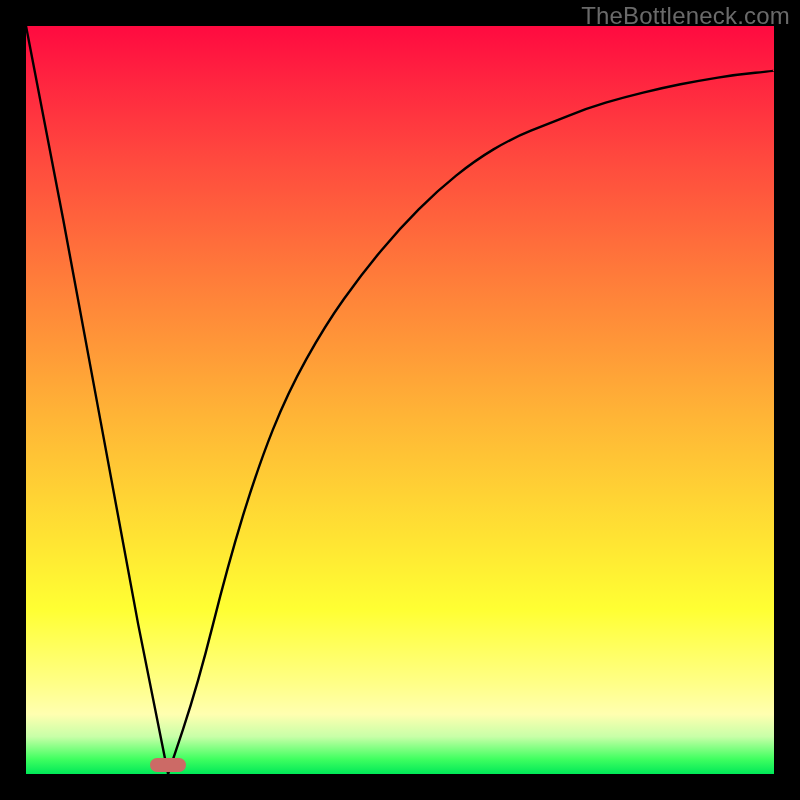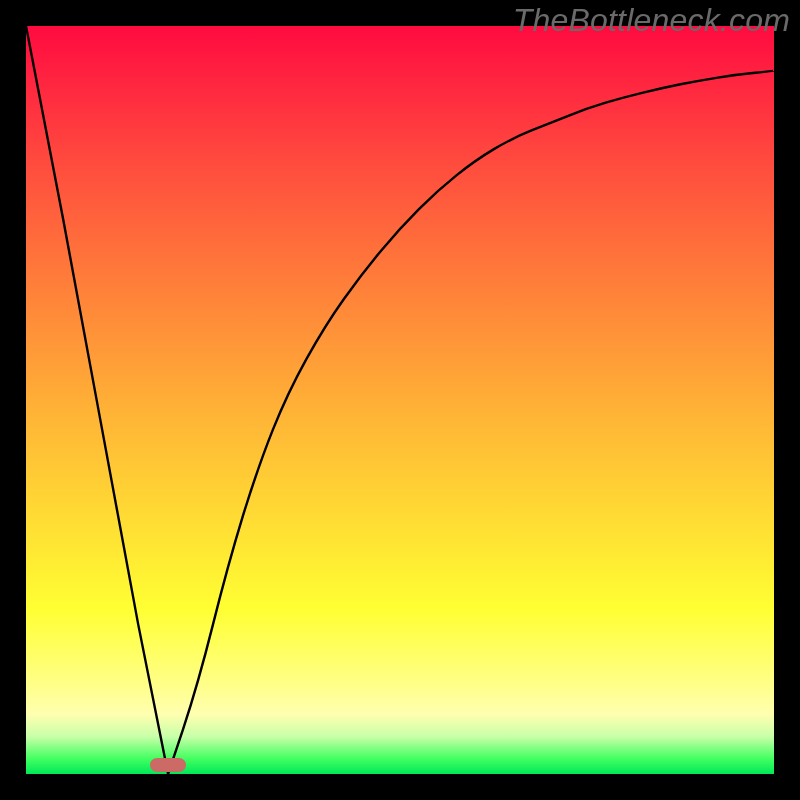--- a/index.html
+++ b/index.html
@@ -31,24 +31,23 @@
       #c8ffa8 95%,
       #40ff60 98%,
       #00e858 100%
     );
   }
   .watermark {
     position: absolute;
     top: 2px;
     right: 10px;
     color: #6a6a6a;
-    font-size: 32px;
+    font-size: 24px;
     font-weight: 500;
     letter-spacing: 0.2px;
-    font-style: italic;
   }
   svg.curve {
     position: absolute;
     left: 0;
     top: 0;
     width: 748px;
     height: 748px;
   }
   .marker {
     position: absolute;

